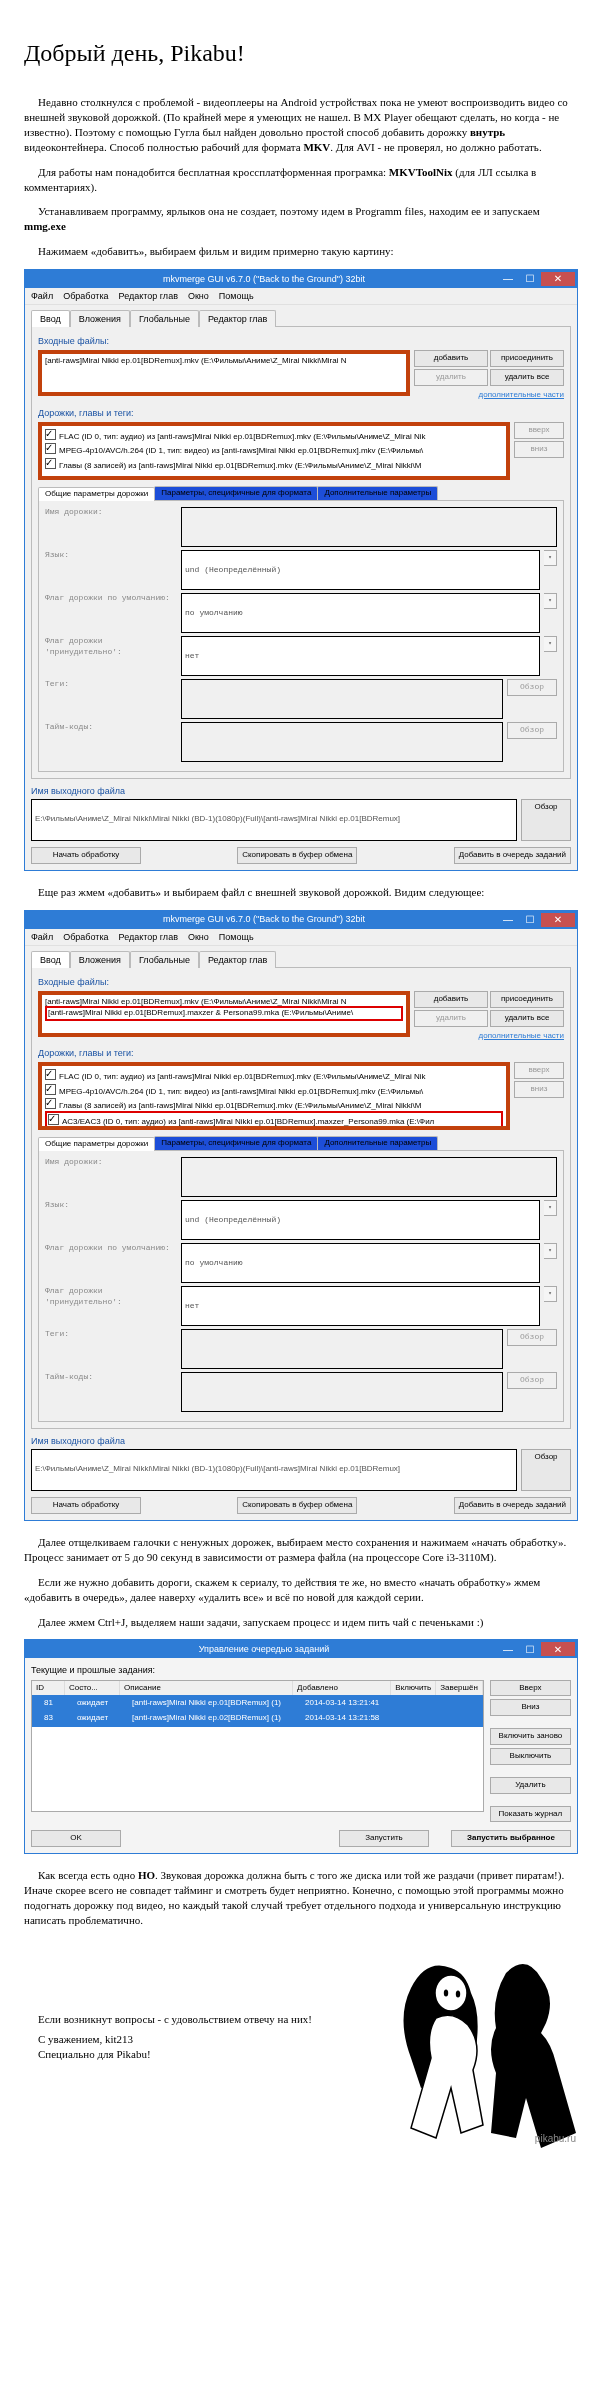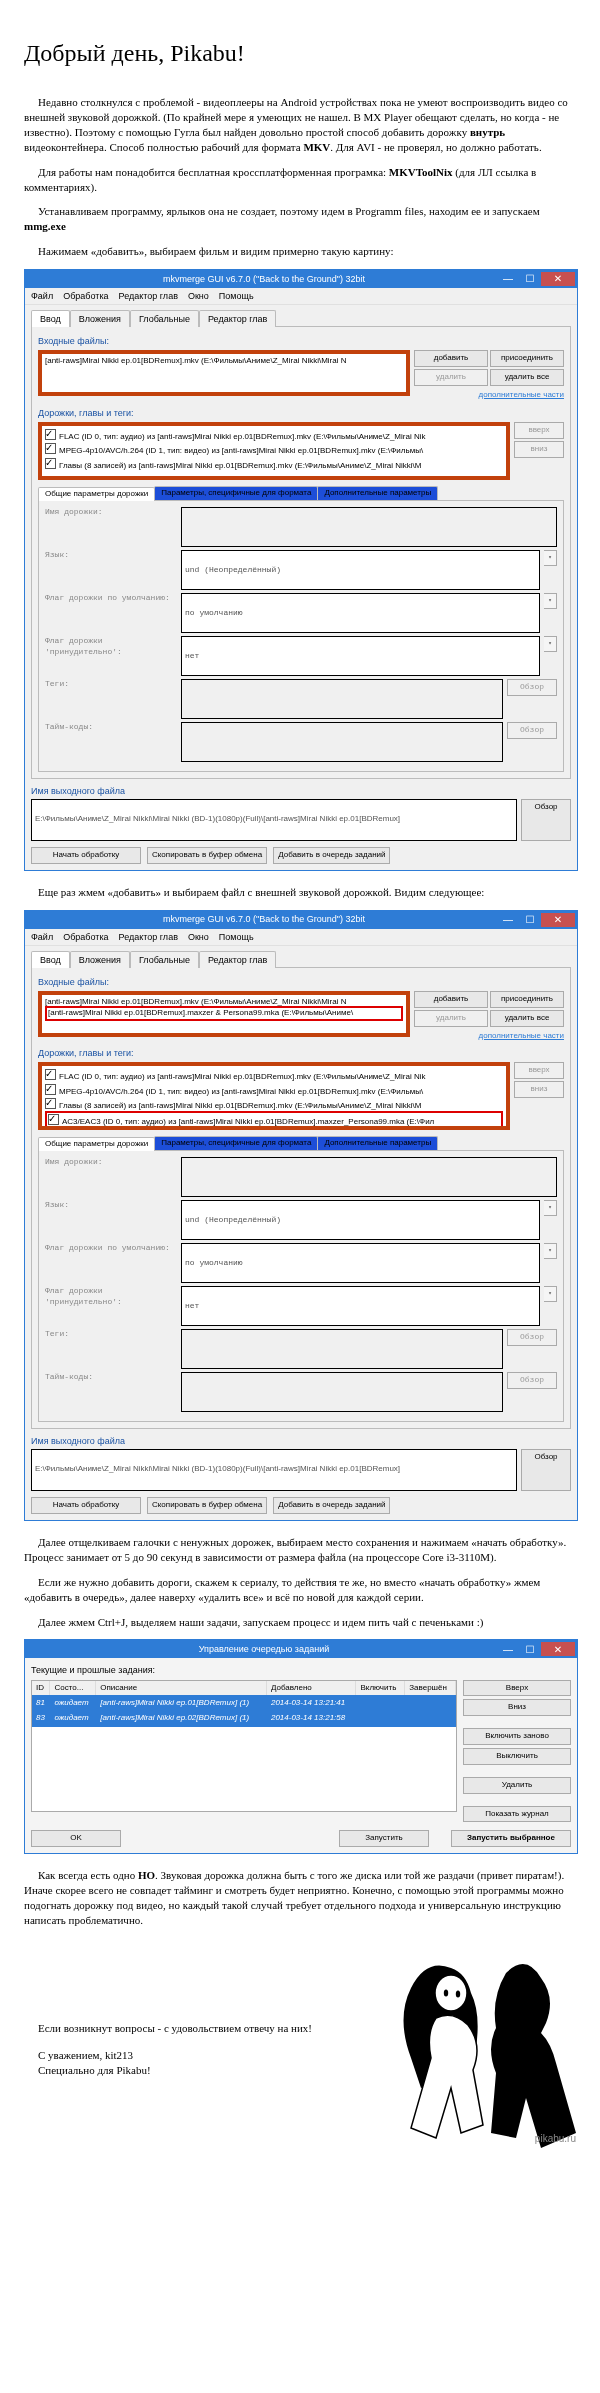--- a/index.html
+++ b/index.html
@@ -88,44 +88,44 @@
   .frow { display: flex; align-items: flex-start; gap: 4px; margin-bottom: 3px; font-family: Liberation Mono, monospace; }
   .flabel { width: 132px; font-size: 8px; color: #888; }
   .finput {
     flex: 1; border: 1px solid #000000; background: #fff; font-size: 8px;
     padding: 13px 3px; height: 12px; line-height: 12px; color: #555;
   }
   .finput.ro { background: #f0f0f0; color: #888; }
   .frow .dd { width: 12px; height: 14px; border: 1px solid #aaa; border-left: none; background: #f5f5f5; display: flex; align-items: center; justify-content: center; font-size: 6px; color: #555; }
   .out-label { font-size: 9px; color: #1a52a3; margin: 6px 6px 2px; }
   .out-row { display: flex; gap: 4px; margin: 0 6px 6px; }
-  .bottom-row { display: flex; gap: 6px; margin: 6px; }
+  .bottom-row { display: flex; gap: 6px; margin: 6px; justify-content: space-between; }
   .cb { display:inline-block; width:9px; height:9px; border:1px solid #555; margin-right:3px; position:relative; top:1px; }
   .cb.checked::after { content:"✓"; position:absolute; top:-3px; left:-1px; font-size:10px; }
   .trk-line { white-space: nowrap; overflow: hidden; font-size: 8px; }
   .red-box { border: 2px solid #d00; padding: 0 1px; margin: -1px 0; }
 
   
   .jobs-body { background: #f4f4f4; padding: 6px; }
   .group-h { font-size: 9px; margin-bottom: 3px; }
   .jobtable {
     background: #fff; border: 1px solid #aaa; width: 100%; font-size: 8px;
     height: 132px;
   }
   .jobtable th { background: #f0f0f0; border-right: 1px solid #ddd; padding: 2px 4px; font-weight: normal; text-align: left; font-size: 8px; }
-  .jobtable td { padding: 2px 4px; white-space: nowrap; font-style: italic; }
+  .jobtable td { padding: 2px 12px; white-space: nowrap; }
   .jobtable .sel td { background: #2e7cd6; color: #fff; }
   .jobs-flex { display: flex; gap: 6px; }
   .jobs-btns { display:flex; flex-direction:column; gap:3px; width:108px; }
   .jobs-bottom { display:flex; justify-content: space-between; margin-top:8px; gap:6px; }
 
   
   .footer-wrap { position: relative; margin-top: 8px; height: 210px; }
   .footer-text { position: absolute; left: 0; top: 70px; font-size: 11px; }
-  .footer-text p { text-indent: 14px; margin: 13px 0 6px; }
+  .footer-text p { text-indent: 14px; margin: 4px 0 6px; }
   .anime {
     position: absolute; right: -10px; bottom: 0; width: 230px; height: 210px;
   }
   .watermark { position:absolute; right: 0; bottom: 2px; font-size: 10px; color:#888; font-family: Arial, sans-serif; }
 </style>
 </head>
 <body>
 
 <h1 class="title">Добрый день, Pikabu!</h1>
 

